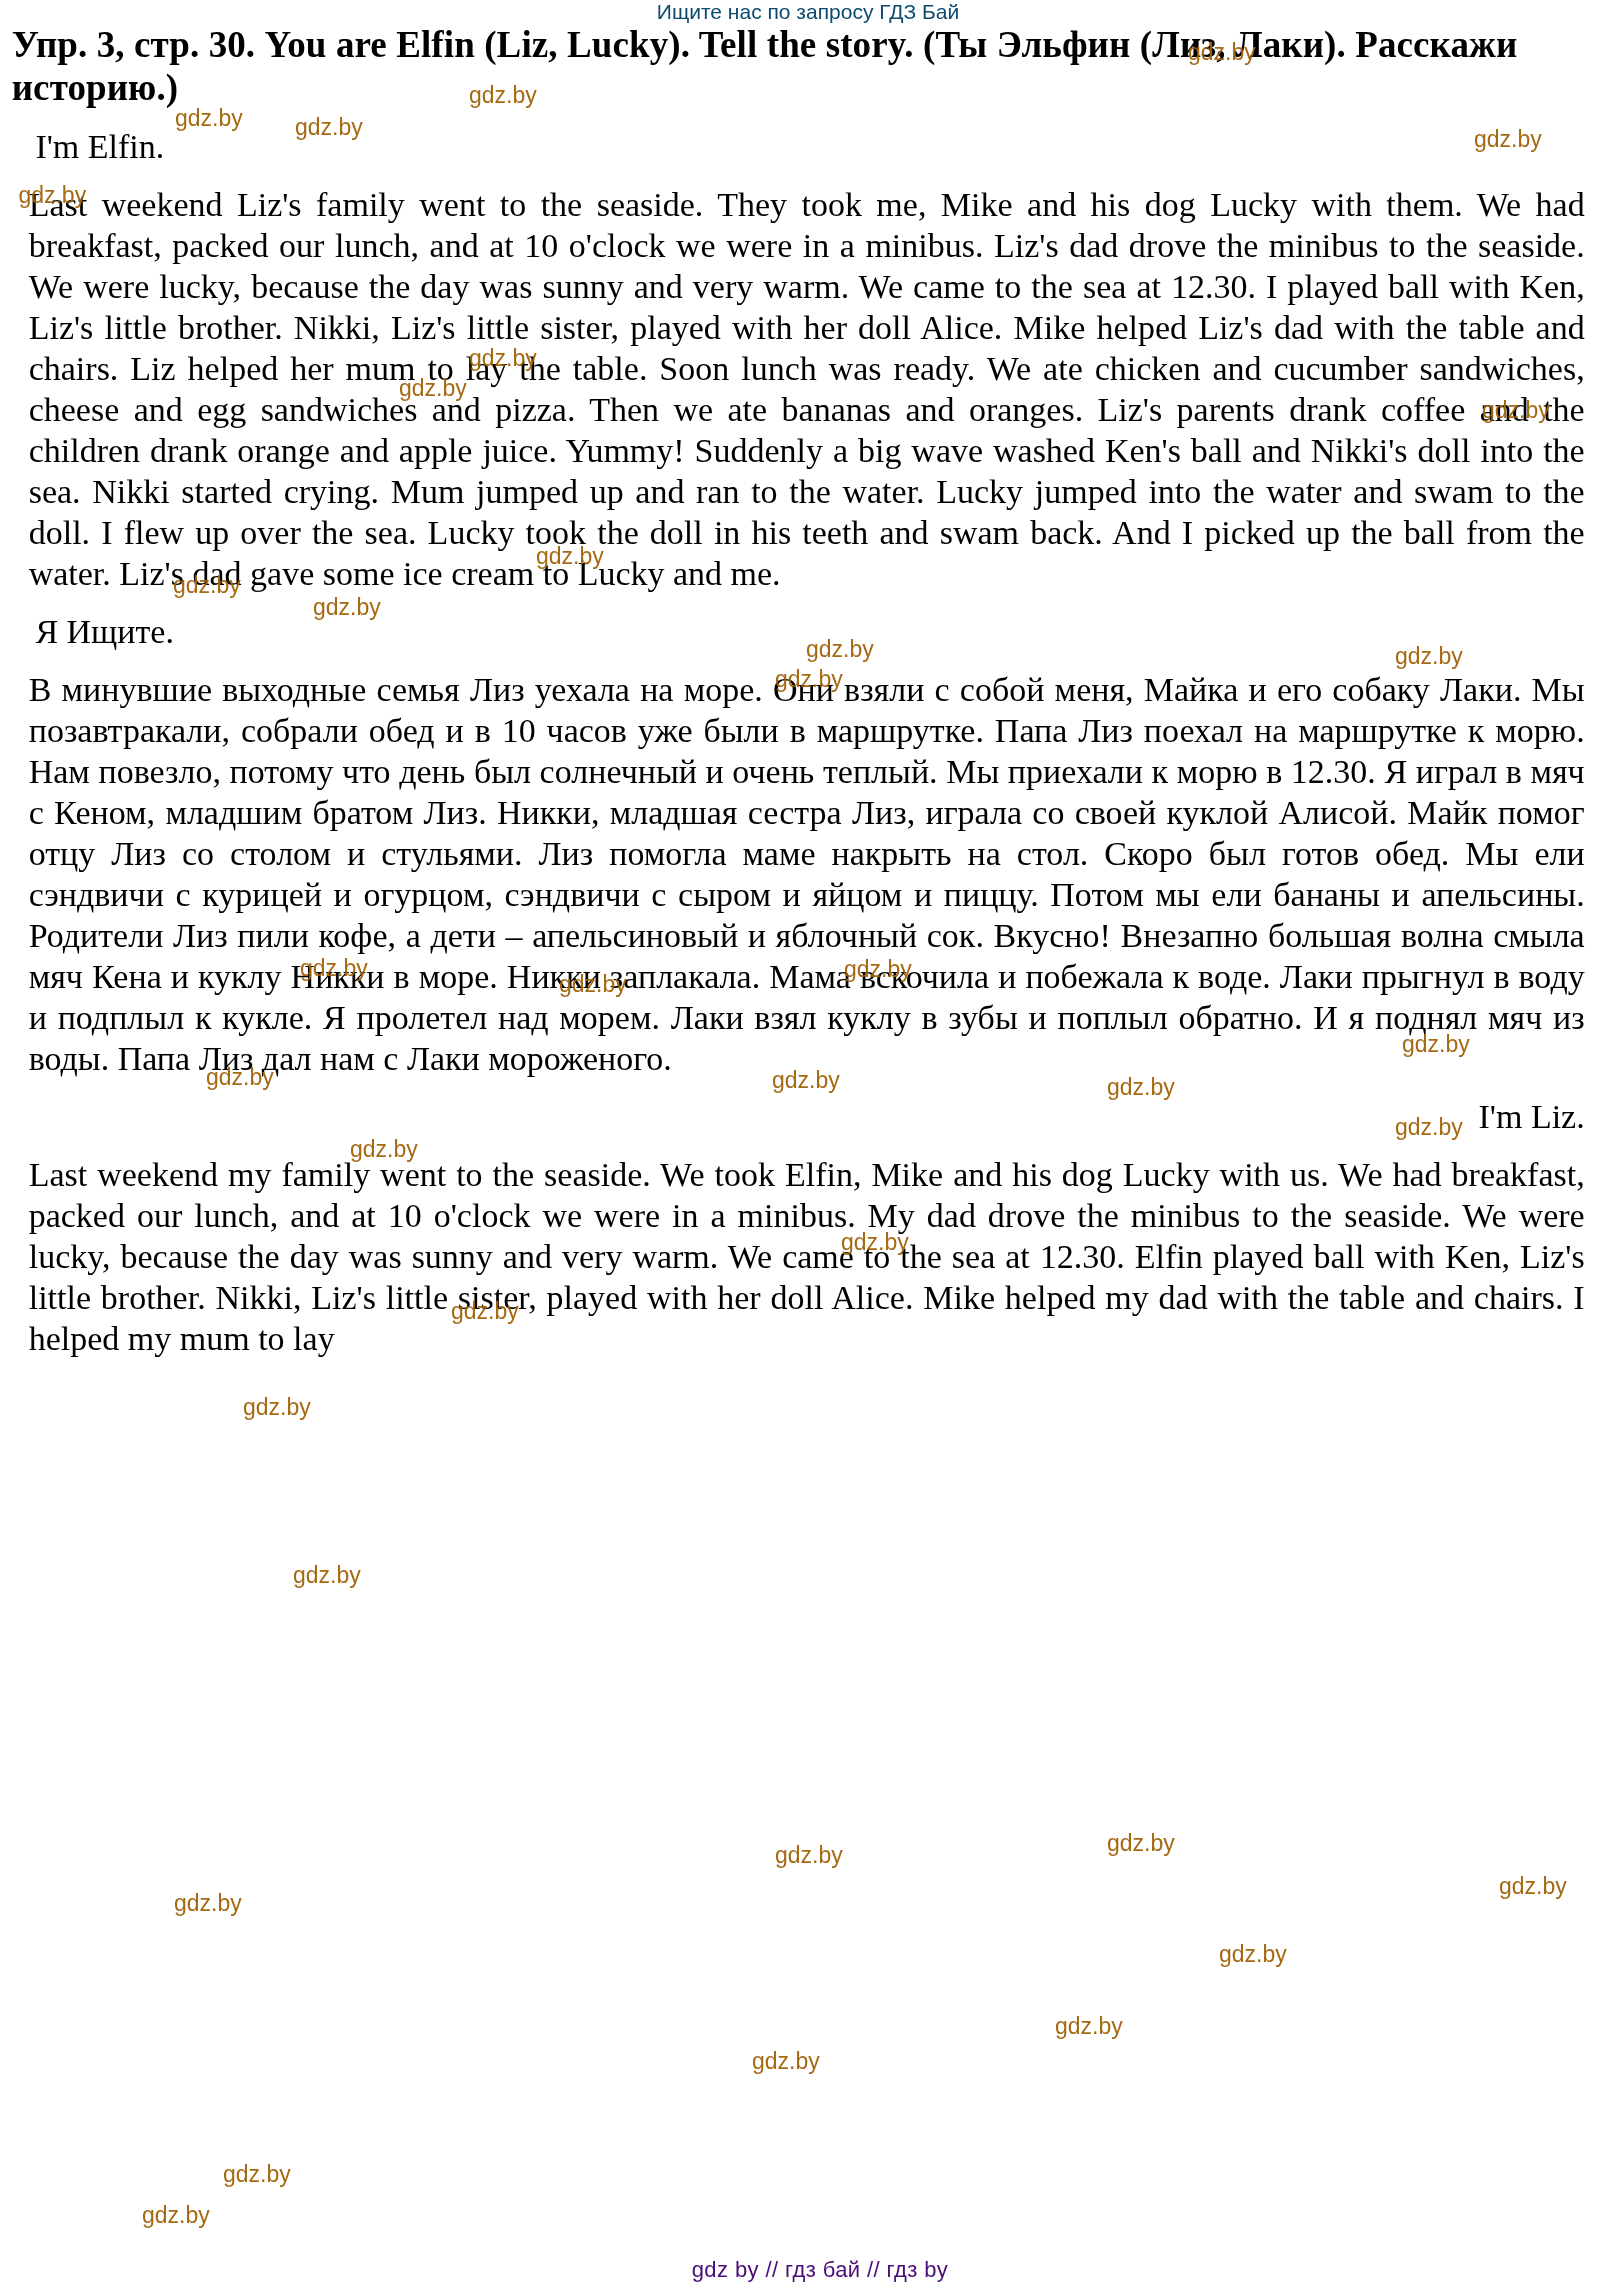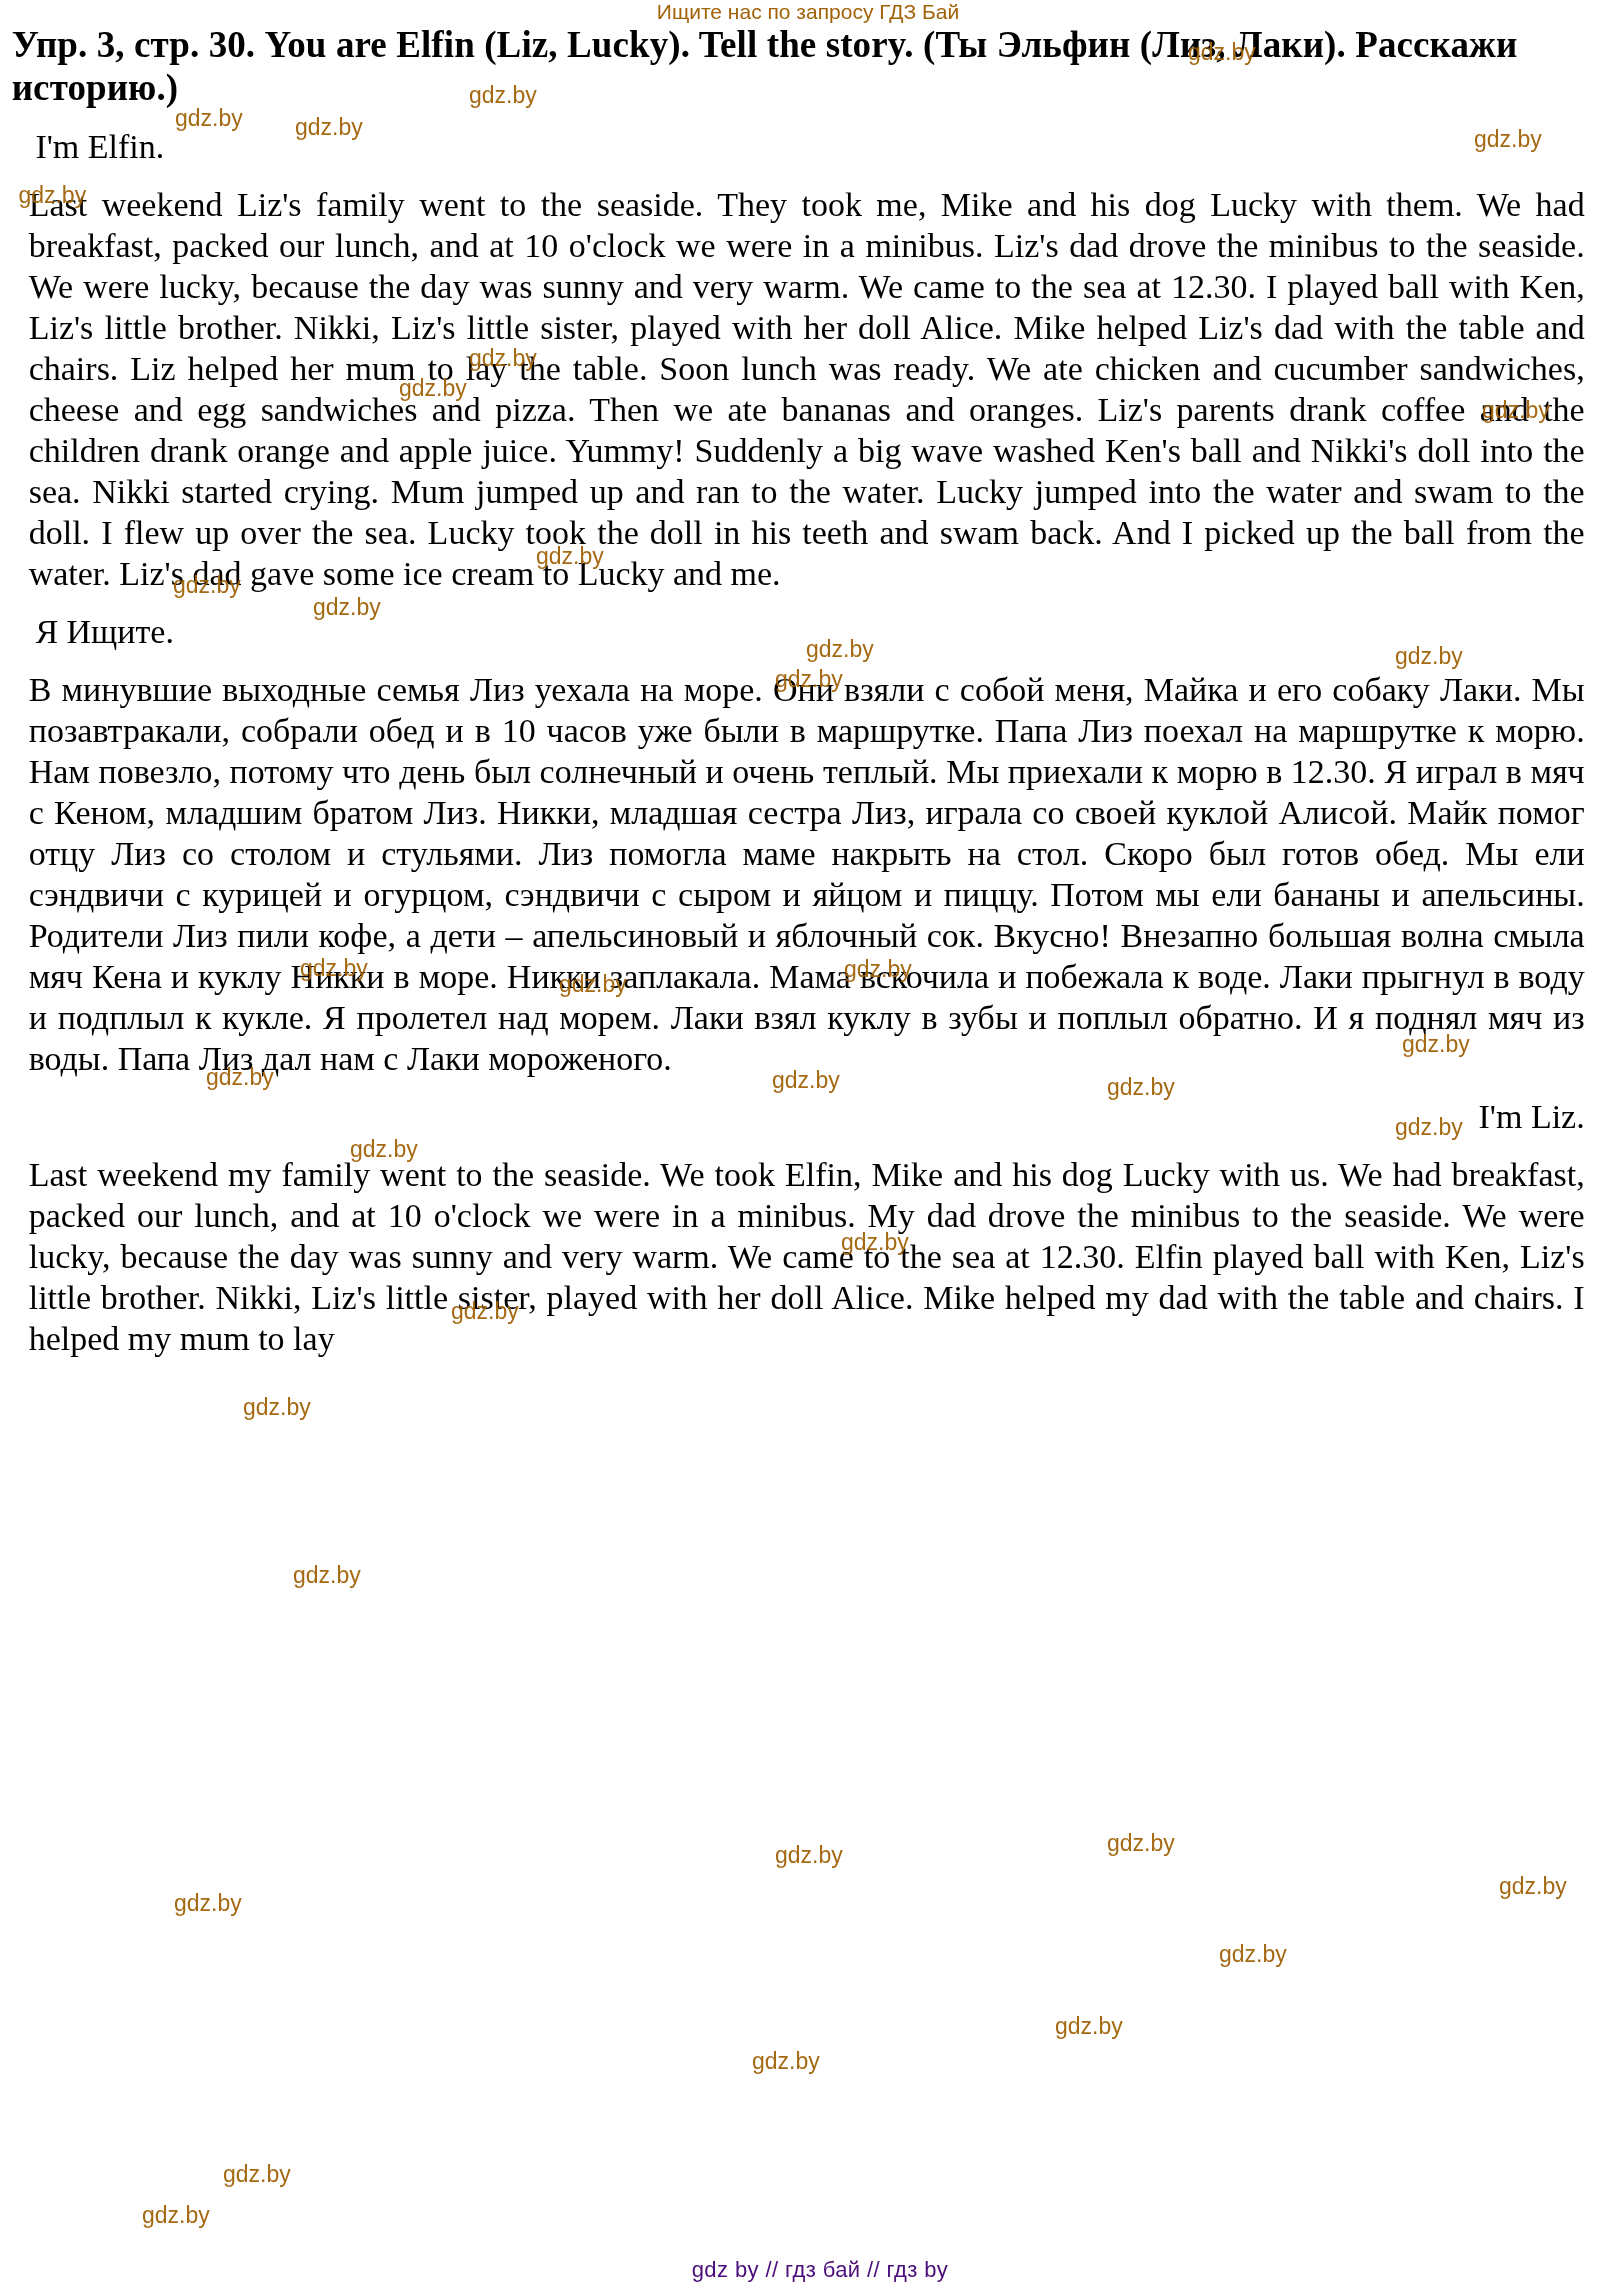--- a/index.html
+++ b/index.html
@@ -101,21 +101,21 @@
     color: #4b0d7a;
     letter-spacing: 0.4px;
     z-index: 5;
   }
 </style>
 </head>
 <body>
 
 <div id="page">
 
-  <div class="promo-banner" style="color: #a16207;">Ищите нас по запросу ГДЗ Бай</div>
+  <div class="promo-banner" style="color: #0c4a6e;">Ищите нас по запросу ГДЗ Бай</div>
 
   <div class="content">
 
     <h1 class="task-title">Упр. 3, стр. 30. You are Elfin (Liz, Lucky). Tell the story. (Ты Эльфин (Лиз, Лаки). Расскажи историю.)</h1>
 
     <p class="para lead">I'm Elfin.</p>
 
     <p class="para justified-block">Last weekend Liz's family went to the seaside. They took me, Mike and his dog Lucky with them. We had breakfast, packed our lunch, and at 10 o'clock we were in a minibus. Liz's dad drove the minibus to the seaside. We were lucky, because the day was sunny and very warm. We came to the sea at 12.30. I played ball with Ken, Liz's little brother. Nikki, Liz's little sister, played with her doll Alice. Mike helped Liz's dad with the table and chairs. Liz helped her mum to lay the table. Soon lunch was ready. We ate chicken and cucumber sandwiches, cheese and egg sandwiches and pizza. Then we ate bananas and oranges. Liz's parents drank coffee and the children drank orange and apple juice. Yummy! Suddenly a big wave washed Ken's ball and Nikki's doll into the sea. Nikki started crying. Mum jumped up and ran to the water. Lucky jumped into the water and swam to the doll. I flew up over the sea. Lucky took the doll in his teeth and swam back. And I picked up the ball from the water. Liz's dad gave some ice cream to Lucky and me.</p>
 
     <p class="para lead">Я Ищите.</p>

